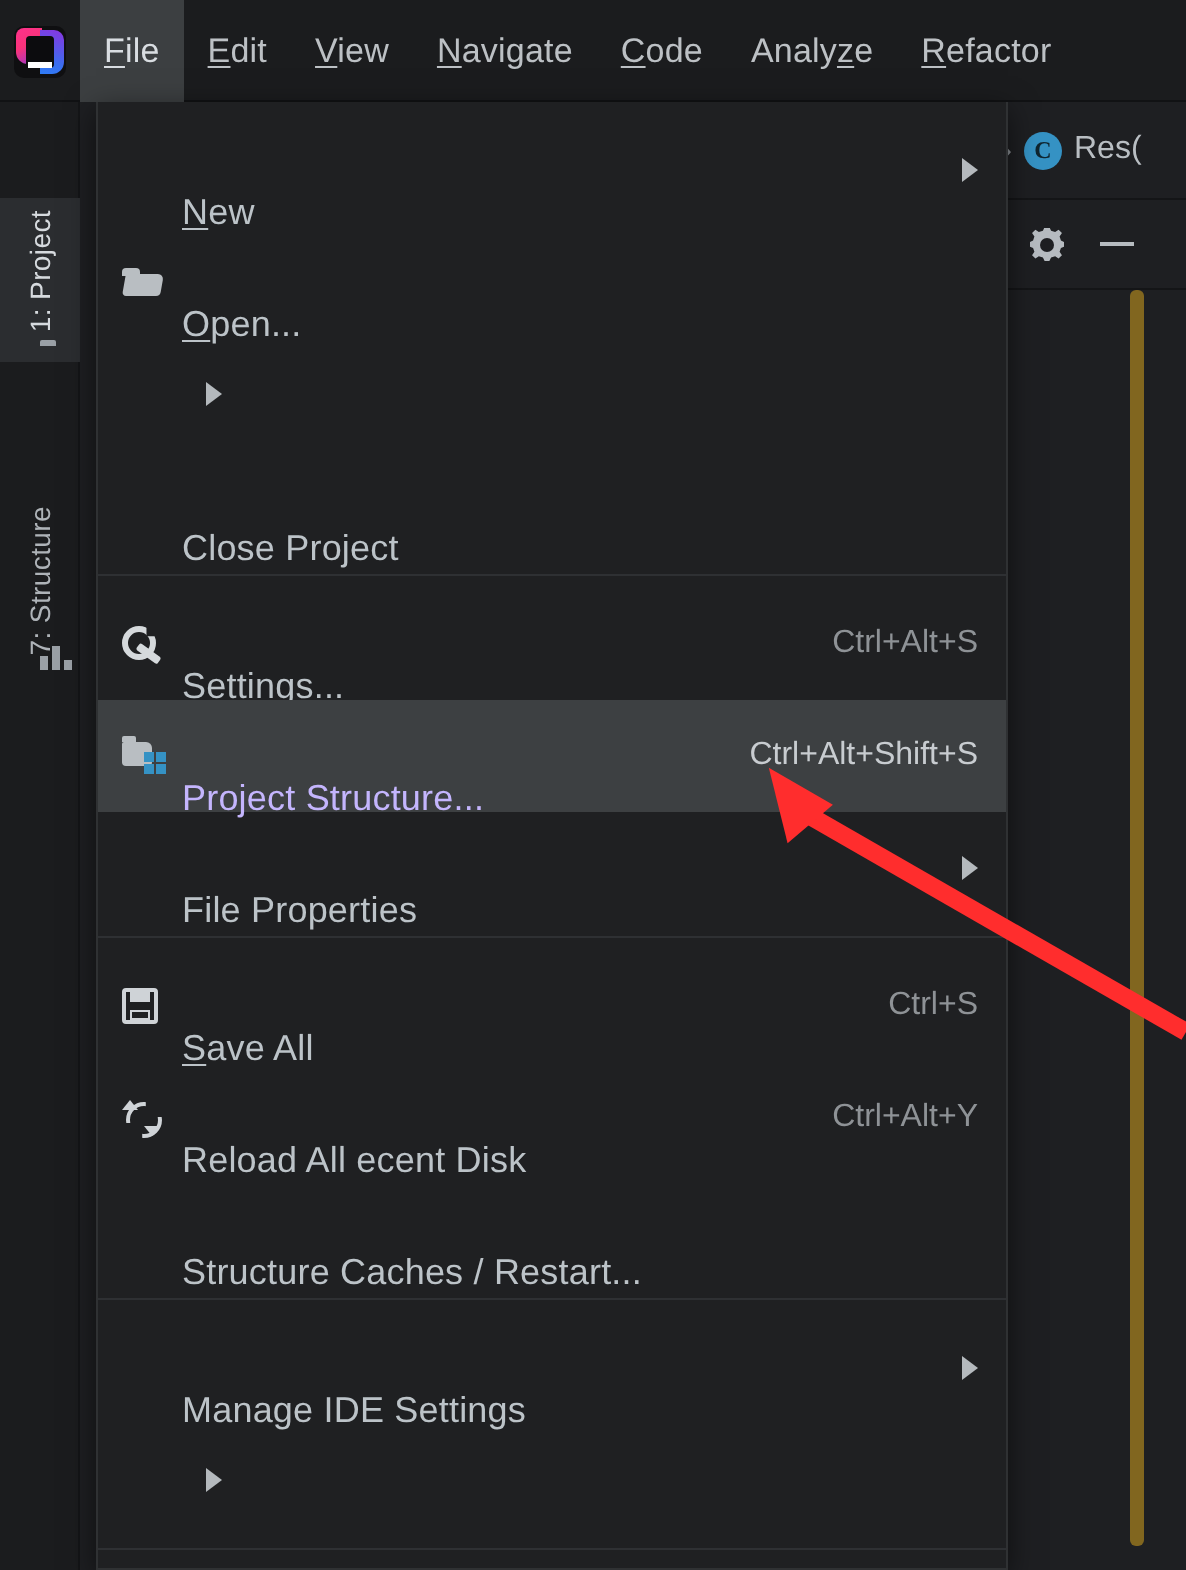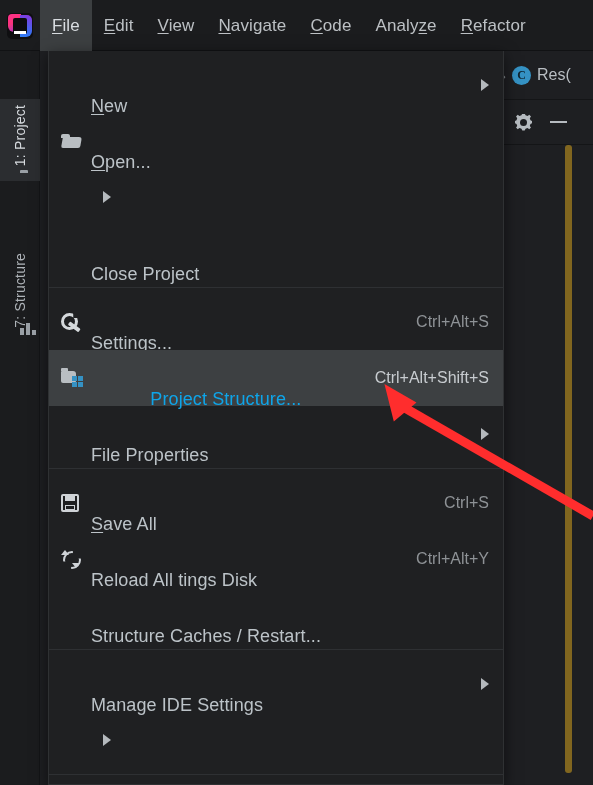--- a/index.html
+++ b/index.html
@@ -162,21 +162,21 @@
   }
   .mrow.hl { background: #3d4042; }
   .mrow .mico {
     width: 30px; flex: 0 0 30px;
     display: flex; align-items: center; justify-content: flex-start;
   }
   .mlabel {
     color: #bcc3c8; font-size: 18px; flex: 1 1 auto;
     white-space: nowrap; letter-spacing: .1px; margin-top: 43px;
   }
-  .mrow.hl .mlabel { color: #0ea5e9; text-align: center; }
+  .mrow.hl .mlabel { color: #c4b5fd; }
   .mlabel u { text-decoration: underline; text-underline-offset: 2px; }
   .mshort {
     color: #8e9296; font-size: 16px; margin-left: 14px; white-space: nowrap;
   }
   .mrow.hl .mshort { color: #c8ccd0; }
   .marrow {
     width: 0; height: 0; margin-left: 12px;
     border-left: 8px solid #b4b9bd;
     border-top: 6px solid transparent;
     border-bottom: 6px solid transparent;
@@ -386,21 +386,21 @@
         <span class="mlabel"><u>S</u>ave All</span>
         <span class="mshort">Ctrl+S</span>
       </div>
       <div class="mrow">
         <span class="mico">
           <span class="ico-reload">
               <span class="a1"></span>
               <span class="a2"></span>
             </span>
         </span>
-        <span class="mlabel">Reload All tings Disk</span>
+        <span class="mlabel">Reload All ecent Disk</span>
         <span class="mshort">Ctrl+Alt+Y</span>
       </div>
       <div class="mrow">
         <span class="mico"></span>
         <span class="mlabel">Structure Caches / Restart...</span>
       </div>
     </div>
     <div class="mdivider"></div>
 
     <div class="mgroup">

